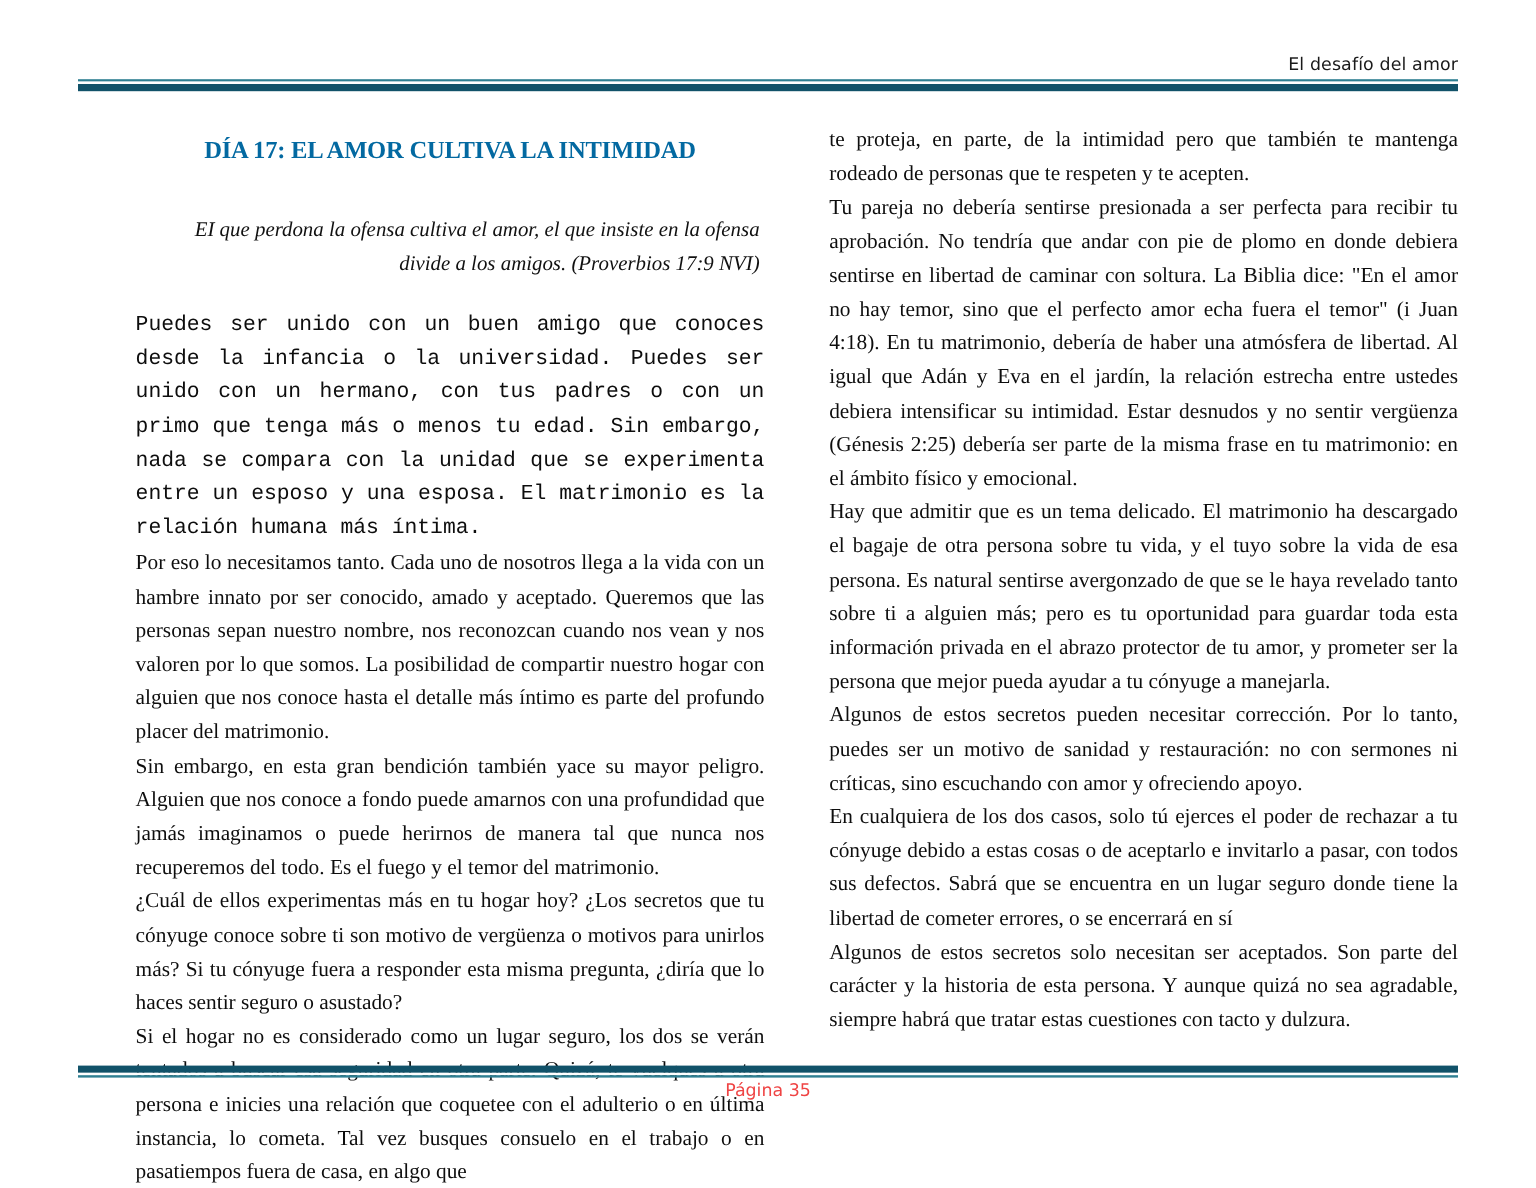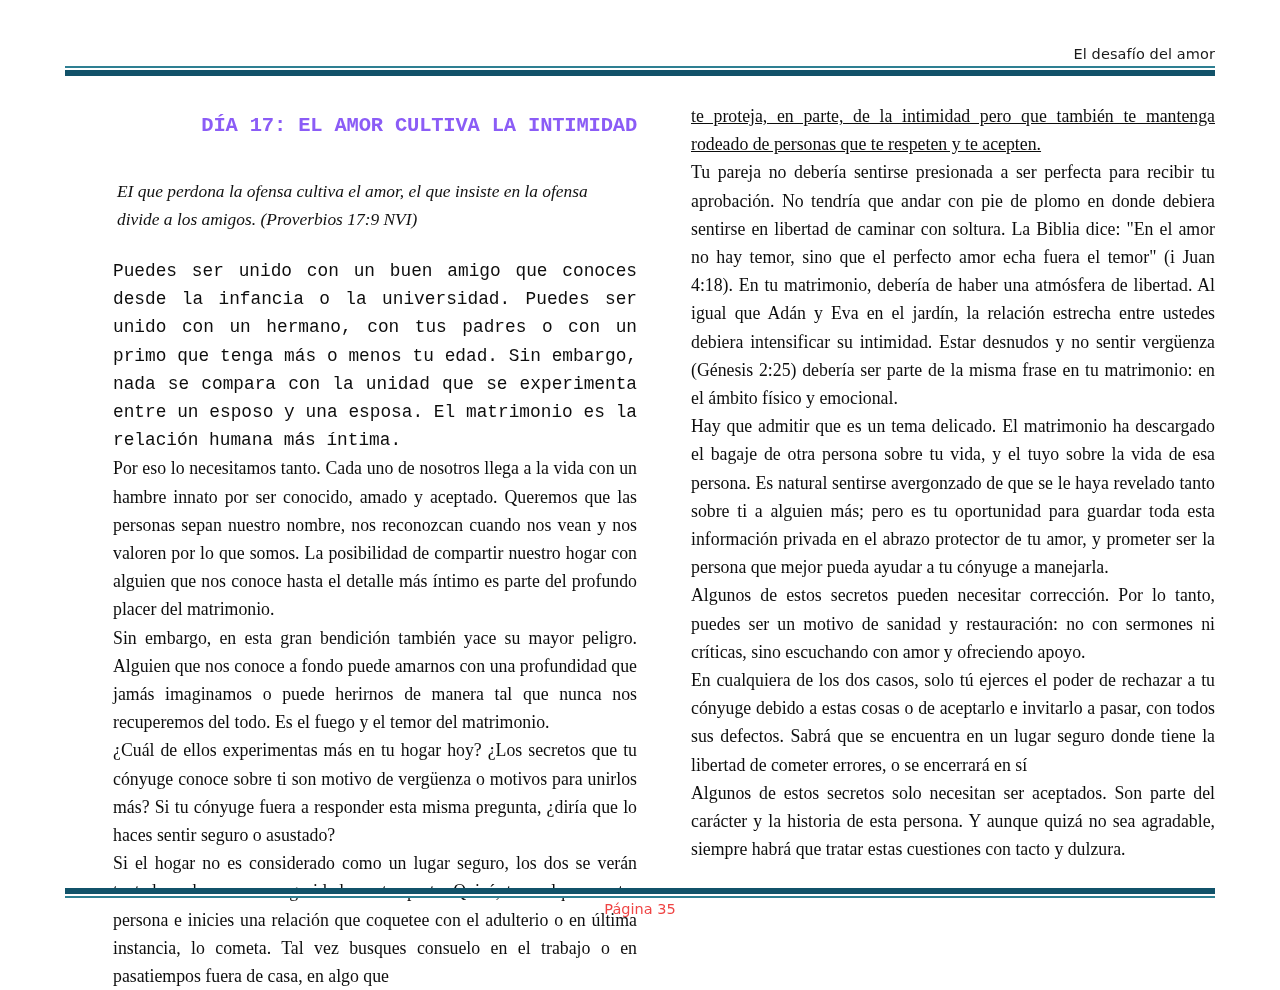--- a/index.html
+++ b/index.html
@@ -126,38 +126,38 @@
     position: absolute;
     top: 0;
     width: 524px;
     height: 780px;
   }
   .column-left  { left: 0; }
   .column-right { left: 578px; }
 
   
   .chapter-title {
-    font-family: Liberation Mono, monospace;
+    font-family: Liberation Serif, serif;
     font-weight: bold;
     font-size: 20.5px;
-    color: #8b5cf6;
-    text-align: right;
+    color: #0369a1;
+    text-align: center;
     letter-spacing: -0.2px;
     margin: 0 0 0 0;
     padding: 14px 0 0 0;
     line-height: 1.2;
   }
 
   
   .epigraph {
     font-family: "Liberation Serif", "DejaVu Serif", serif;
     font-style: italic;
     font-size: 17.4px;
     line-height: 1.62;
-    text-align: left;
+    text-align: right;
     color: #111111;
     margin: 38px 4px 0 4px;
   }
 
   
   p.body-par {
     font-family: "Liberation Serif", "DejaVu Serif", serif;
     font-size: 17.8px;
     line-height: 1.585;
     text-align: justify;
@@ -166,21 +166,20 @@
     margin: 0;
     padding: 0;
     hyphens: none;
   }
   .column-left p.body-par:first-of-type {
     margin-top: 24px;
     font-family: Liberation Mono, monospace;
   }
   .column-right p.body-par:first-of-type {
     margin-top: 2px;
-    text-decoration: underline;
   }
 </style>
 </head>
 <body>
 
 <div class="page">
 
   <div class="running-header">El desafío del amor</div>
 
   <div class="rule-top">

